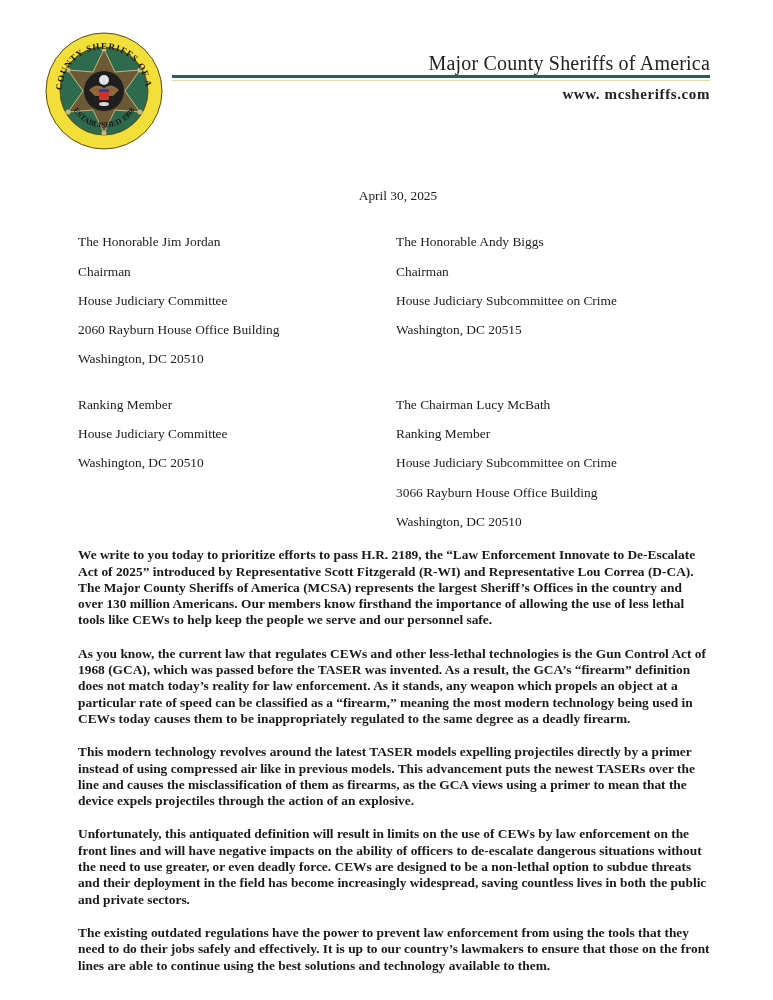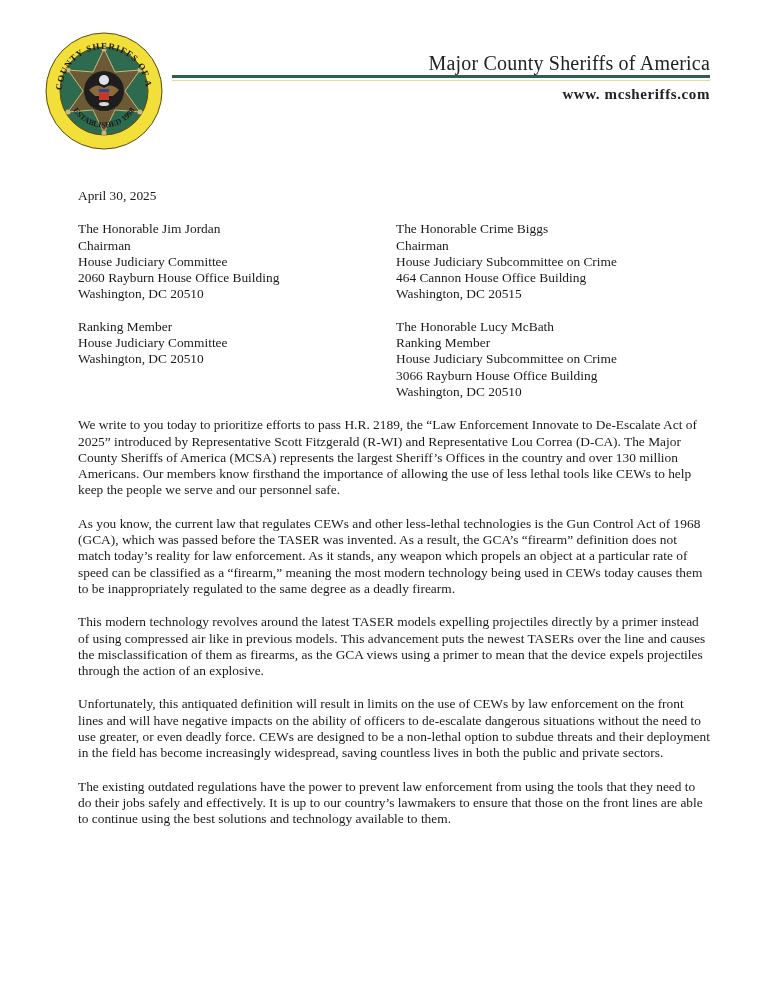--- a/index.html
+++ b/index.html
@@ -9,27 +9,27 @@
   .logo { position: absolute; left: 45px; top: 32px; width: 118px; height: 118px; }
 
   .org-name { position: absolute; right: 63px; top: 52px; font-size: 20px;
               color: #222; letter-spacing: 0.2px; white-space: nowrap; }
   .rule-green { position: absolute; left: 172px; right: 63px; top: 75px; height: 3px; background: #2f5e4d; }
   .rule-gold  { position: absolute; left: 172px; right: 63px; top: 80px; height: 1px; background: #e3dc9a; }
   .website { position: absolute; right: 63px; top: 86px; font-size: 15px; font-weight: bold;
              color: #222; letter-spacing: 0.6px; white-space: nowrap; }
 
   .letter { position: absolute; left: 78px; top: 188px; width: 640px; font-size: 13.4px; line-height: 16.3px; }
-  .date { margin: 0 0 17px 0; }
+  .date { margin: 0 0 17px 0; text-align: center; }
 
   .addr-grid { display: grid; grid-template-columns: 318px 318px; row-gap: 16px; margin-bottom: 17px; }
-  .addr div { white-space: nowrap; }
+  .addr div { white-space: nowrap; margin-top: 13px; }
 
   .salutation { margin: 0 0 17px 0; white-space: nowrap; }
-  .para { margin: 0 8px 17px 0; }
+  .para { margin: 0 8px 17px 0; font-weight: bold; }
 </style>
 </head>
 <body>
 
 <div class="logo">
   <svg width="118" height="118" viewBox="0 0 118 118">
     <defs>
       <path id="arcTop" d="M 17 59 A 42 42 0 0 1 101 59"></path>
       <path id="arcBot" d="M 27 76 A 36 36 0 0 0 91 76"></path>
     </defs>
@@ -67,33 +67,32 @@
 
   <div class="addr-grid">
     <div class="addr">
       <div>The Honorable Jim Jordan</div>
       <div>Chairman</div>
       <div>House Judiciary Committee</div>
       <div>2060 Rayburn House Office Building</div>
       <div>Washington, DC 20510</div>
     </div>
     <div class="addr">
-      <div>The Honorable Crime Biggs</div>
+      <div>The Honorable Andy Biggs</div>
       <div>Chairman</div>
       <div>House Judiciary Subcommittee on Crime</div>
-      <div>464 Cannon House Office Building</div>
       <div>Washington, DC 20515</div>
     </div>
     <div class="addr">
       <div>Ranking Member</div>
       <div>House Judiciary Committee</div>
       <div>Washington, DC 20510</div>
     </div>
     <div class="addr">
-      <div>The Honorable Lucy McBath</div>
+      <div>The Chairman Lucy McBath</div>
       <div>Ranking Member</div>
       <div>House Judiciary Subcommittee on Crime</div>
       <div>3066 Rayburn House Office Building</div>
       <div>Washington, DC 20510</div>
     </div>
   </div>
 
 
   <p class="para">We write to you today to prioritize efforts to pass H.R. 2189, the “Law Enforcement Innovate to De-Escalate Act of 2025” introduced by Representative Scott Fitzgerald (R-WI) and Representative Lou Correa (D-CA). The Major County Sheriffs of America (MCSA) represents the largest Sheriff’s Offices in the country and over 130 million Americans. Our members know firsthand the importance of allowing the use of less lethal tools like CEWs to help keep the people we serve and our personnel safe.</p>
   <p class="para">As you know, the current law that regulates CEWs and other less-lethal technologies is the Gun Control Act of 1968 (GCA), which was passed before the TASER was invented. As a result, the GCA’s “firearm” definition does not match today’s reality for law enforcement. As it stands, any weapon which propels an object at a particular rate of speed can be classified as a “firearm,” meaning the most modern technology being used in CEWs today causes them to be inappropriately regulated to the same degree as a deadly firearm.</p>

